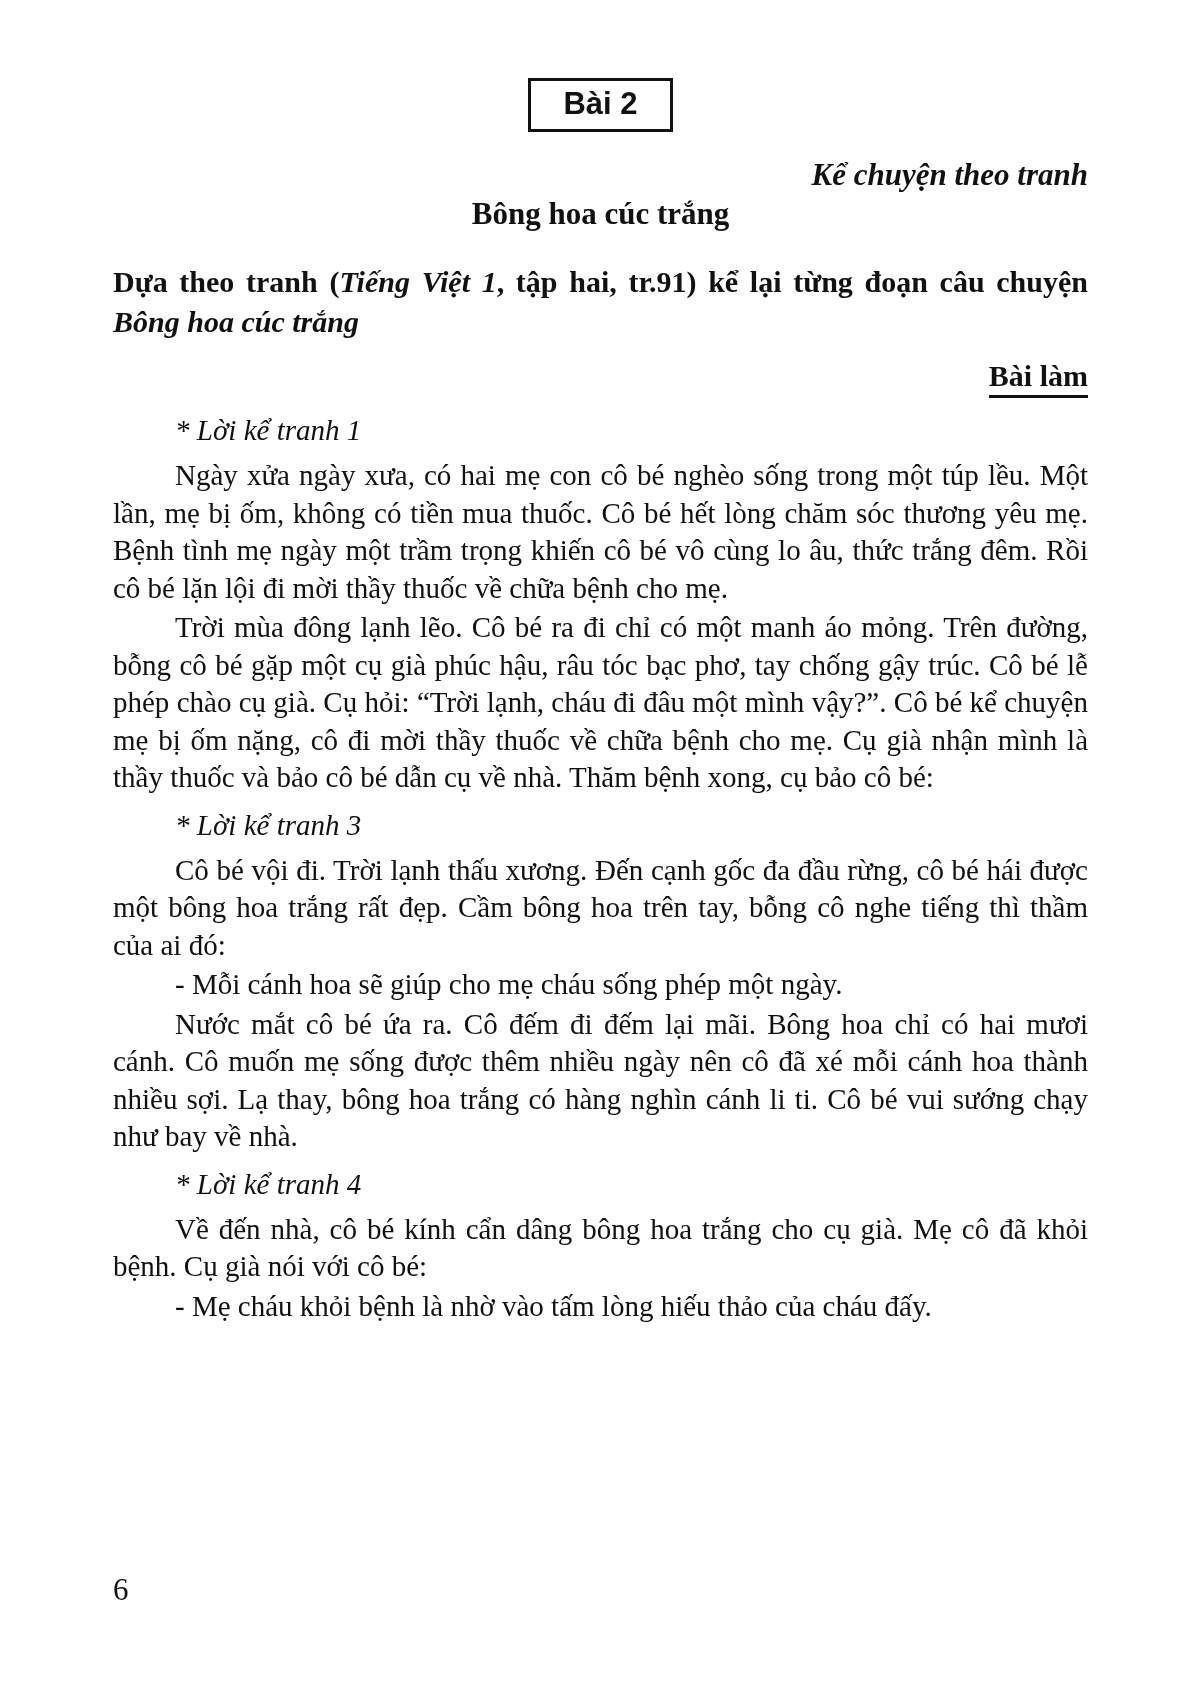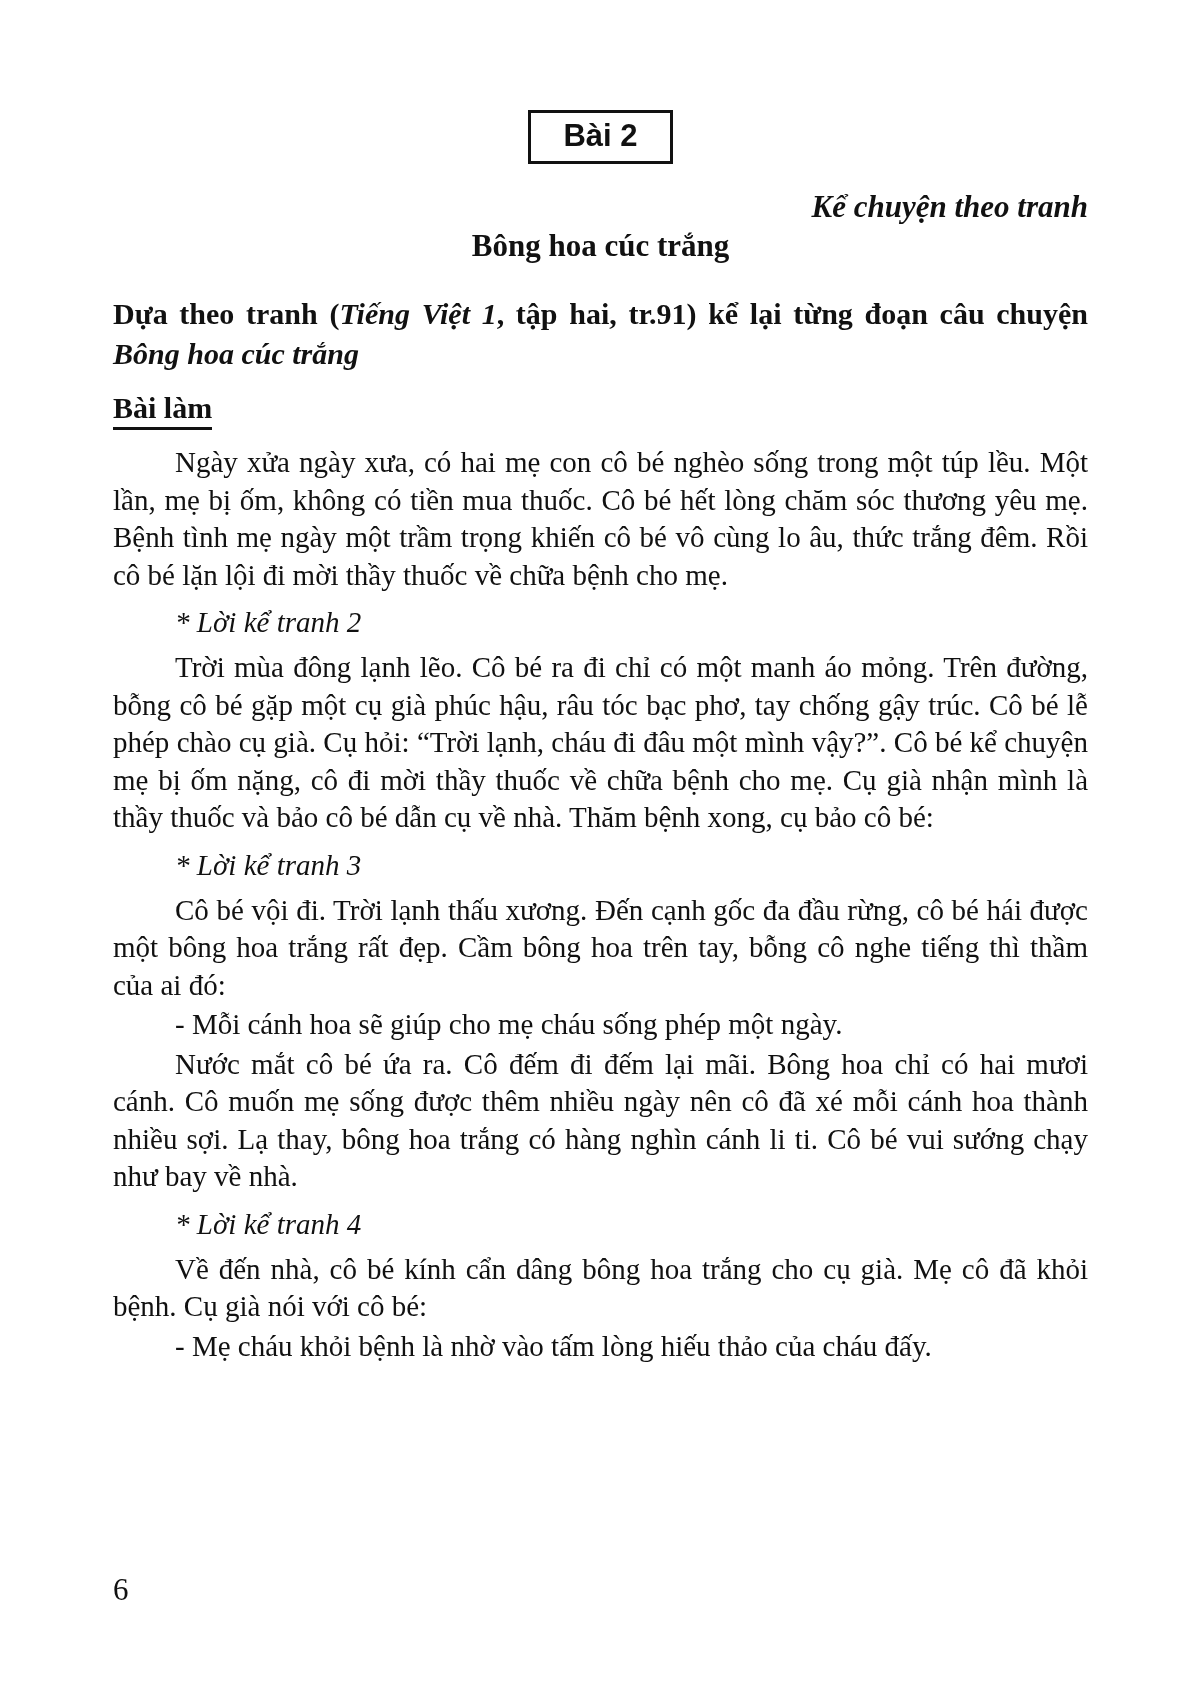--- a/index.html
+++ b/index.html
@@ -9,21 +9,21 @@
     height: 1695px;
     font-family: "Liberation Serif", serif;
     color: #111111;
     position: relative;
     overflow: hidden;
   }
   .page {
     position: relative;
     width: 1200px;
     height: 1422px;
-    padding: 110px 112px 0 113px;
+    padding: 78px 112px 0 113px;
   }
   .badge-row {
     text-align: center;
     margin-bottom: 24px;
   }
   .lesson-badge {
     display: inline-block;
     border: 3px solid #111111;
     padding: 5px 32px 7px 32px;
     font-family: "Liberation Sans", sans-serif;
@@ -46,21 +46,21 @@
   }
   .assignment {
     margin-top: 28px;
     font-size: 30px;
     font-weight: bold;
     line-height: 40px;
     text-align: justify;
   }
   .assignment i { font-style: italic; }
   .answer-heading-row {
-    text-align: left;
+    text-align: right;
     margin-top: 16px;
     margin-bottom: 14px;
   }
   .answer-heading {
     display: inline-block;
     font-size: 30px;
     font-weight: bold;
     border-bottom: 3px solid #111111;
     padding-bottom: 1px;
     line-height: 36px;
@@ -101,22 +101,22 @@
 
   <div class="title">Bông hoa cúc trắng</div>
 
   <p class="assignment"><span>Dựa theo tranh (</span><i>Tiếng Việt 1</i><span>, tập hai, tr.91) kể lại từng đoạn câu chuyện </span><i>Bông hoa cúc trắng</i></p>
 
   <div class="answer-heading-row">
     <span class="answer-heading">Bài làm</span>
   </div>
 
   <div id="sections">
+      <p class="section-label">* Lời kể tranh 1</p>
       <p class="body-para">Ngày xửa ngày xưa, có hai mẹ con cô bé nghèo sống trong một túp lều. Một lần, mẹ bị ốm, không có tiền mua thuốc. Cô bé hết lòng chăm sóc thương yêu mẹ. Bệnh tình mẹ ngày một trầm trọng khiến cô bé vô cùng lo âu, thức trắng đêm. Rồi cô bé lặn lội đi mời thầy thuốc về chữa bệnh cho mẹ.</p>
-      <p class="section-label">* Lời kể tranh 2</p>
       <p class="body-para">Trời mùa đông lạnh lẽo. Cô bé ra đi chỉ có một manh áo mỏng. Trên đường, bỗng cô bé gặp một cụ già phúc hậu, râu tóc bạc phơ, tay chống gậy trúc. Cô bé lễ phép chào cụ già. Cụ hỏi: “Trời lạnh, cháu đi đâu một mình vậy?”. Cô bé kể chuyện mẹ bị ốm nặng, cô đi mời thầy thuốc về chữa bệnh cho mẹ. Cụ già nhận mình là thầy thuốc và bảo cô bé dẫn cụ về nhà. Thăm bệnh xong, cụ bảo cô bé:</p>
       <p class="section-label">* Lời kể tranh 3</p>
       <p class="body-para">Cô bé vội đi. Trời lạnh thấu xương. Đến cạnh gốc đa đầu rừng, cô bé hái được một bông hoa trắng rất đẹp. Cầm bông hoa trên tay, bỗng cô nghe tiếng thì thầm của ai đó:</p>
       <p class="body-para">- Mỗi cánh hoa sẽ giúp cho mẹ cháu sống phép một ngày.</p>
       <p class="body-para">Nước mắt cô bé ứa ra. Cô đếm đi đếm lại mãi. Bông hoa chỉ có hai mươi cánh. Cô muốn mẹ sống được thêm nhiều ngày nên cô đã xé mỗi cánh hoa thành nhiều sợi. Lạ thay, bông hoa trắng có hàng nghìn cánh li ti. Cô bé vui sướng chạy như bay về nhà.</p>
       <p class="section-label">* Lời kể tranh 4</p>
       <p class="body-para">Về đến nhà, cô bé kính cẩn dâng bông hoa trắng cho cụ già. Mẹ cô đã khỏi bệnh. Cụ già nói với cô bé:</p>
       <p class="body-para">- Mẹ cháu khỏi bệnh là nhờ vào tấm lòng hiếu thảo của cháu đấy.</p>
     </div>
 

